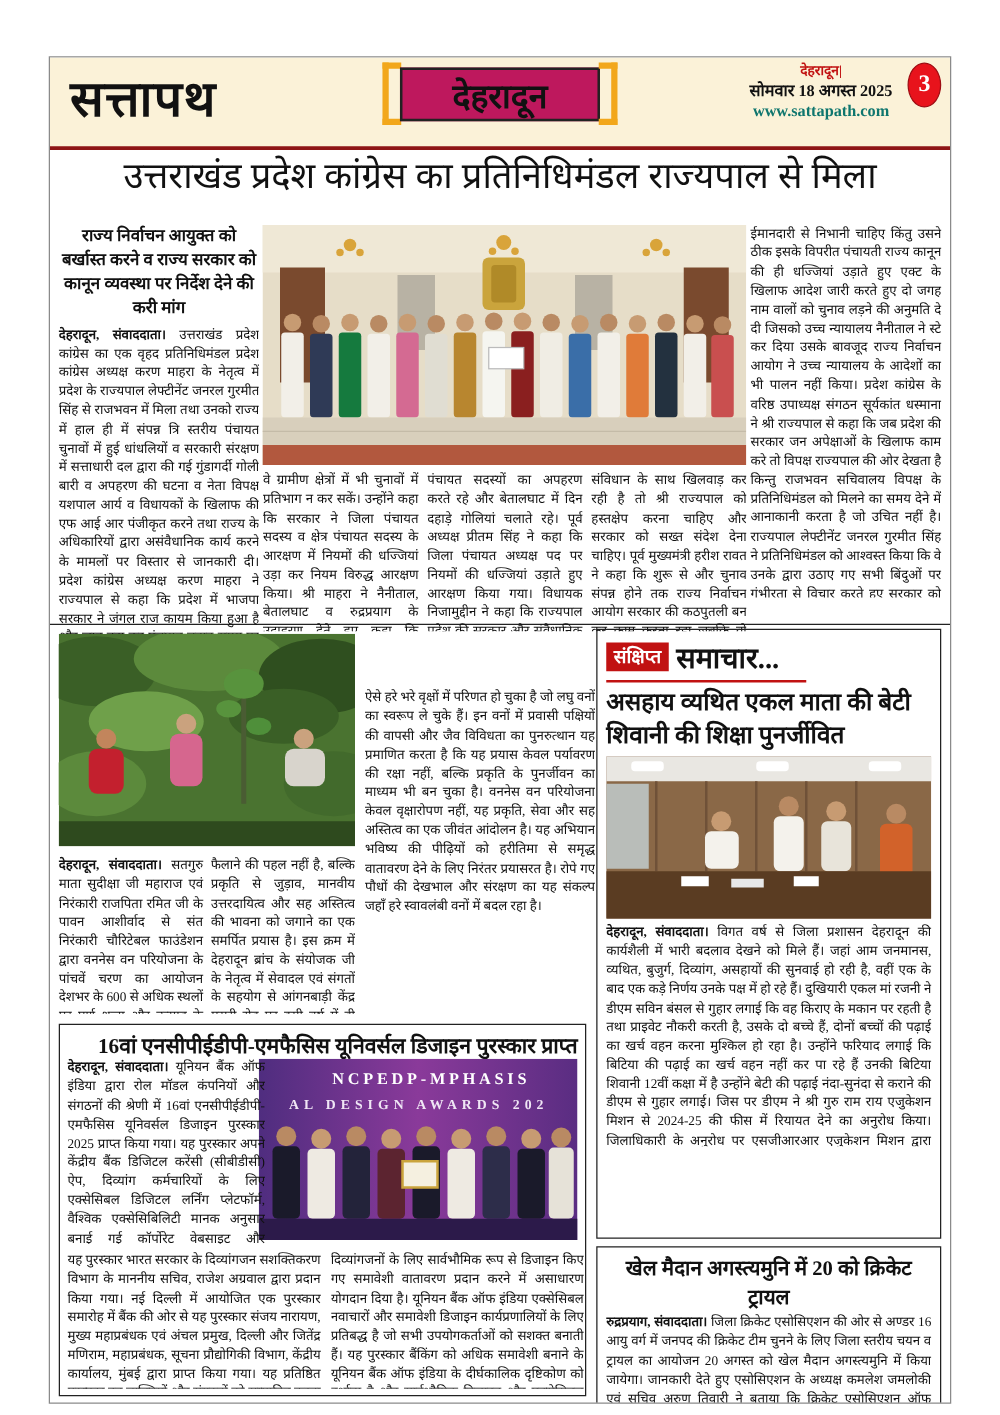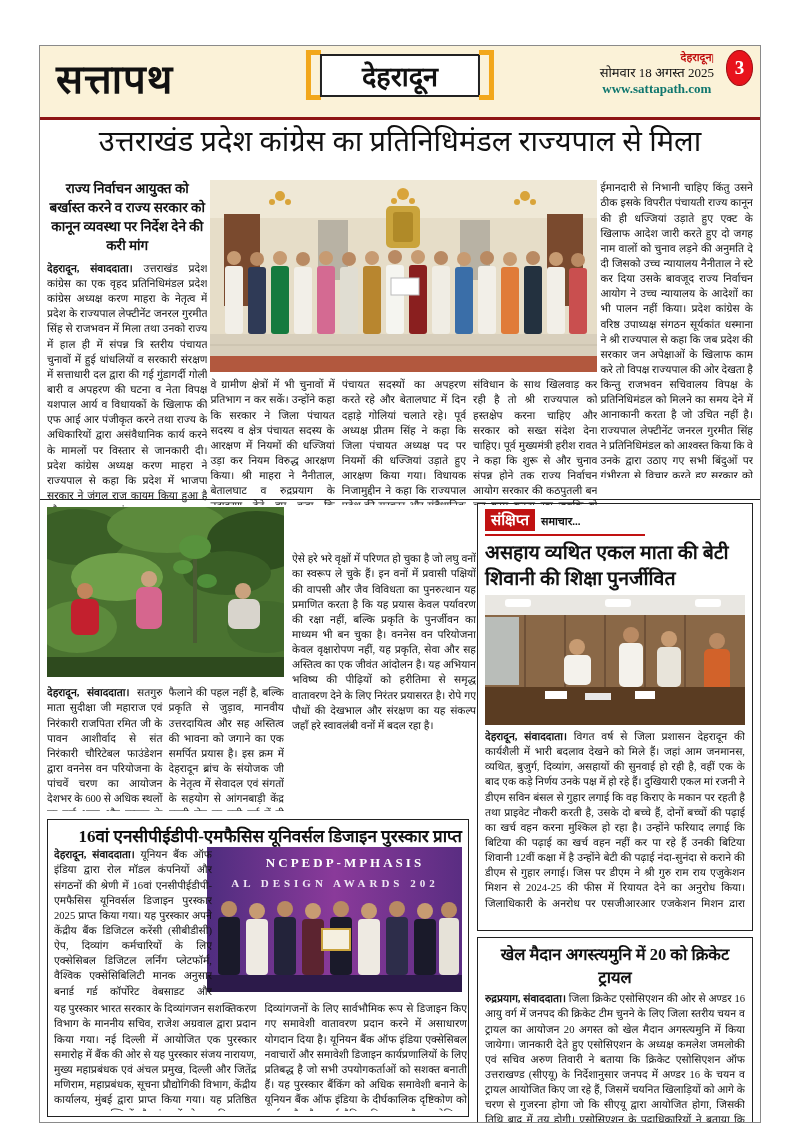--- a/index.html
+++ b/index.html
@@ -5,27 +5,27 @@
   * { margin:0; padding:0; box-sizing:border-box; }
   html,body { width:800px; height:1132px; background:#ffffff;
     font-family:"Liberation Serif","DejaVu Serif",serif; color:#111; }
   .sheet { position:absolute; left:39px; top:45px; width:722px; height:1078px;
     border:1px solid #8a8a8a; background:#fff; overflow:hidden; }
 
   
   .hdr { position:relative; height:74px; background:#fbf2d8; border-bottom:3px solid #8e1515; }
   .masthead { position:absolute; left:16px; top:4px; font-size:40px; font-weight:bold; letter-spacing:1px; }
   .edition-wrap { position:absolute; left:50%; top:8px; transform:translateX(-50%); }
-  .edition-box { position:relative; border:2px solid #222; background:#ffffff; padding:1px 40px; font-size:27px; font-weight:bold; }
+  .edition-box { position:relative; border:2px solid #222; background:#be185d; padding:1px 40px; font-size:27px; font-weight:bold; }
   .brk { position:absolute; top:-4px; width:15px; height:50px; border:5px solid #f2a71b; }
   .brk.l { left:-14px; border-right:none; }
   .brk.r { right:-14px; border-left:none; }
   .hdr-info { position:absolute; right:46px; top:5px; text-align:center; line-height:1.25; }
-  .hdr-city { display:block; text-align:right; color:#c11212; font-weight:bold; font-size:11px; }
-  .hdr-date { display:block; font-weight:normal; font-size:13px; }
+  .hdr-city { display:block; text-align:center; color:#c11212; font-weight:bold; font-size:11px; }
+  .hdr-date { display:block; font-weight:bold; font-size:13px; }
   .hdr-web { display:block; color:#0f766e; font-weight:bold; font-size:13px; }
   .page-circle { position:absolute; right:7px; top:4px; width:27px; height:36px;
     background:#e8131c; border:1px solid #9e0d13; border-radius:50%;
     color:#fff; font-size:19px; font-weight:bold; display:flex; align-items:center; justify-content:center; }
 
   
   .h1 { font-size:29px; font-weight:normal; text-align:center; line-height:1.15; margin:5px 4px 6px; }
   .lead-cols { display:flex; gap:3px; padding:16px 7px; height:330px; }
   .lc1 { width:163px; }
   .lcC { width:387px; }
@@ -52,24 +52,24 @@
   .green-below { position:absolute; left:0; top:182px; width:237px; height:126px; display:flex; gap:6px; }
   .green-below > div { flex:1; overflow:hidden; }
 
   .award { position:relative; margin-top:8px; border:1.5px solid #222; height:298px; padding:4px 6px; }
   .h2-award { font-size:17px; font-weight:bold; text-align:right; margin-bottom:3px; }
   .award-photo { position:absolute; right:6px; top:27px; }
   .award-intro { position:absolute; left:6px; top:27px; width:158px; height:148px; overflow:hidden; }
   .award-below { position:absolute; left:6px; top:181px; width:413px; height:110px; display:flex; gap:8px; }
   .award-below > div { flex:1; overflow:hidden; }
 
-  .brief { border:1.5px solid #222; height:428px; padding:5px 7px; }
+  .brief { border:1.5px solid #222; height:488px; padding:5px 7px; }
   .brand-row { display:flex; align-items:center; gap:6px; border-bottom:2px solid #c11212; width:160px; padding-bottom:3px; margin-bottom:4px; }
   .brand-box { background:#c11212; color:#fff; font-weight:bold; font-size:15px; padding:0 6px 2px; }
-  .brand-rest { font-weight:bold; font-size:11px; }
+  .brand-rest { font-weight:bold; font-size:23px; }
   .h2-brief { font-size:19.5px; font-weight:bold; line-height:1.3; margin:2px 0 4px; }
   .brief-photo { margin:2px 0 4px; }
   .brief-text { height:178px; overflow:hidden; }
 
   .cricket { border:1.5px solid #222; margin-top:6px; height:228px; padding:4px 7px; }
   .h2-cricket { font-size:16.5px; font-weight:bold; text-align:center; margin-bottom:3px; }
   .cricket-text { height:190px; overflow:hidden; }
 </style>
 </head>
 <body>

